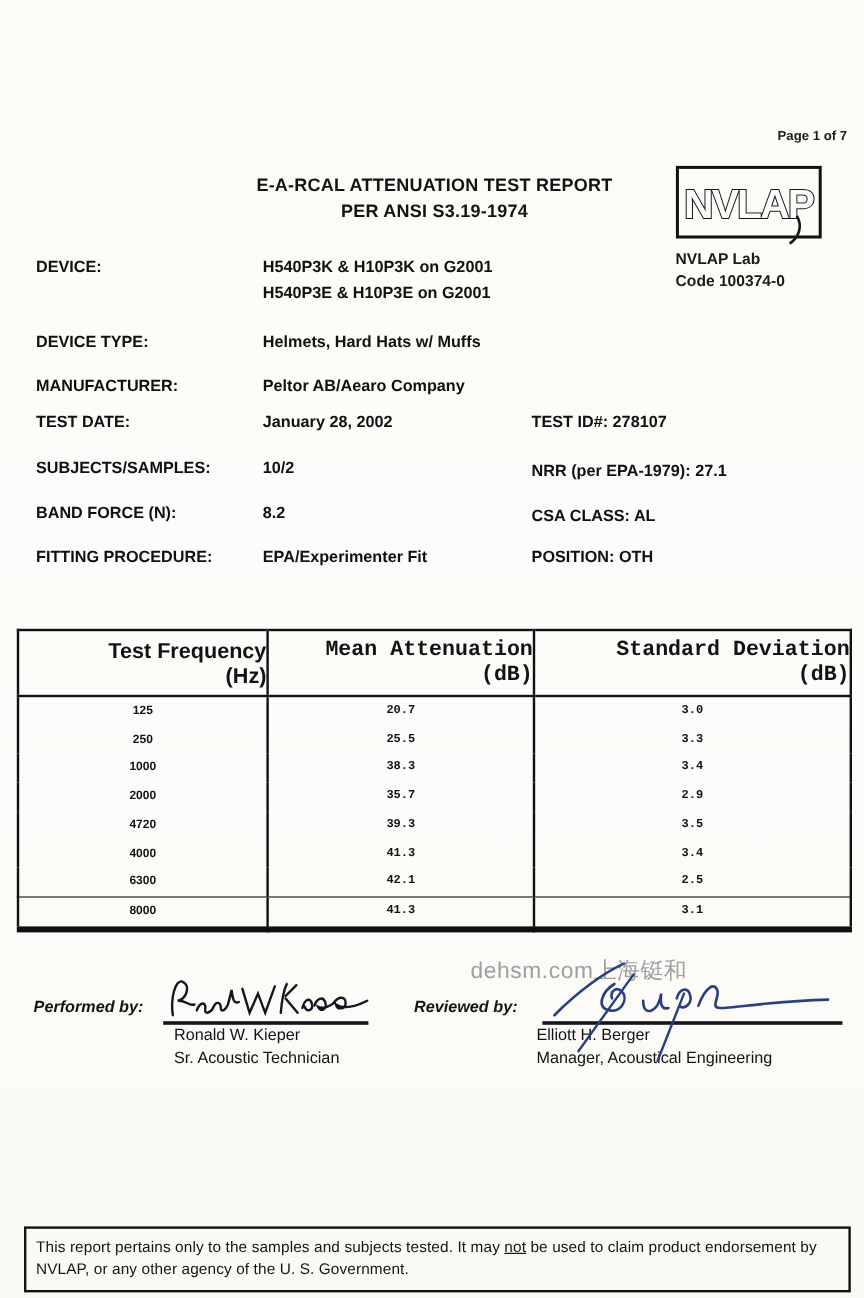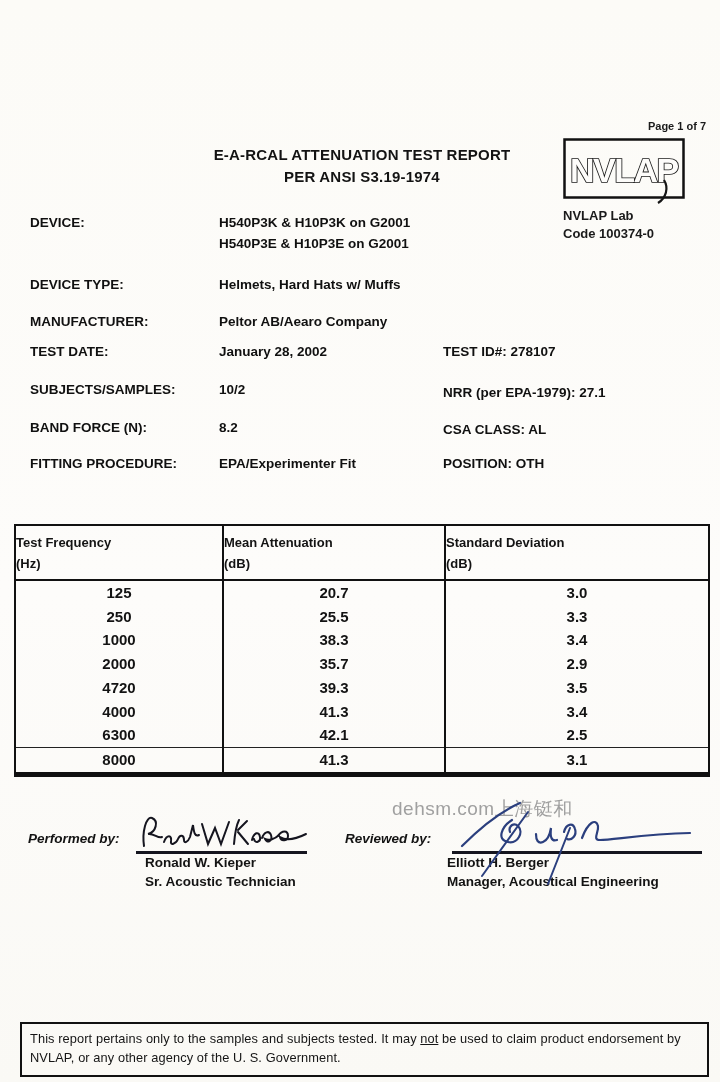--- a/index.html
+++ b/index.html
@@ -8,21 +8,21 @@
     position:relative; width:720px; height:1082px;
     background:linear-gradient(180deg,#fcfbf7 0%, #fdfcfa 55%, #faf9f5 100%);
     font-family:"Liberation Sans", sans-serif; color:#131313; overflow:hidden;
   }
   .cn-title {
     position:absolute; top:2px; left:0; width:720px; margin:0;
     text-align:center; font-size:62px; font-weight:900; letter-spacing:3px; color:#0a0a0a;
   }
   .page-num {
     position:absolute; top:108px; right:14px;
-    font-size:11px; font-weight:bold; color:#1b1b1b;margin-top:12px;
+    font-size:11px; font-weight:bold; color:#1b1b1b;
   }
   .report-title {
     position:absolute; top:144px; left:2px; width:720px;
     text-align:center; font-size:15px; font-weight:bold; line-height:22px;
     letter-spacing:.2px;
   }
   
   .nvlap-wrap { position:absolute; left:563px; top:138px; }
   .nvlap-svg { overflow:visible; display:block; }
   .nvlap-caption { margin-top:7px; font-size:13px; font-weight:bold; line-height:18px; color:#1a1a1a; }
@@ -37,37 +37,37 @@
   .att-table-wrap { position:absolute; left:14px; top:524px; width:694px; }
   table.att {
     width:100%; border-collapse:collapse; table-layout:fixed;
     border:2.5px solid #111; border-bottom:5px solid #101010;
     background:transparent;
   }
   table.att col.c1 { width:208px; }
   table.att col.c2 { width:222px; }
   table.att col.c3 { width:264px; }
   table.att th {
-    border-bottom:2.5px solid #111; font-size:13px; font-weight:bold;
-    padding:6px 0 5px 0; line-height:21px; text-align:left;
-  }
-  table.att th + th, table.att td + td { border-left:2px solid #111; }
+    border-bottom:2.5px solid #111; font-size:18px; font-weight:bold;
+    padding:6px 0 5px 0; line-height:21px; text-align:right;
+  }
+  table.att th + th, table.att td + td { border-left:2px solid #111;font-family:Liberation Mono, monospace; }
   table.att td {
-    text-align:center; font-size:15px; font-weight:bold;
+    text-align:center; font-size:10px; font-weight:bold;
     height:23.7px; padding:0; line-height:23.7px;
   }
   table.att tbody tr:last-child td { border-top:1.5px solid #222; }
   
   .watermark {
     position:absolute; left:392px; top:796px; z-index:1;
     font-size:19px; color:#a0a0a0; letter-spacing:.5px; white-space:nowrap;
   }
   .sig-label { position:absolute; z-index:2; font-size:13.5px; font-weight:bold; white-space:nowrap;font-style:italic; }
   .sig-line { position:absolute; z-index:2; background:#15151f; }
-  .sig-name, .sig-title { position:absolute; z-index:2; font-size:13.5px; font-weight:bold; white-space:nowrap; }
+  .sig-name, .sig-title { position:absolute; z-index:2; font-size:13.5px; font-weight:normal; white-space:nowrap; }
   .sig-svg { position:absolute; z-index:3; overflow:visible; }
   
   .footer-box {
     position:absolute; left:20px; top:1022px; width:669px; height:42px;
     border:2px solid #111; padding:5px 8px 4px 8px;
     font-size:12.8px; line-height:19px; color:#151515; letter-spacing:.1px;
   }
   .footer-box .u { text-decoration:underline; }
 </style>
 </head>

